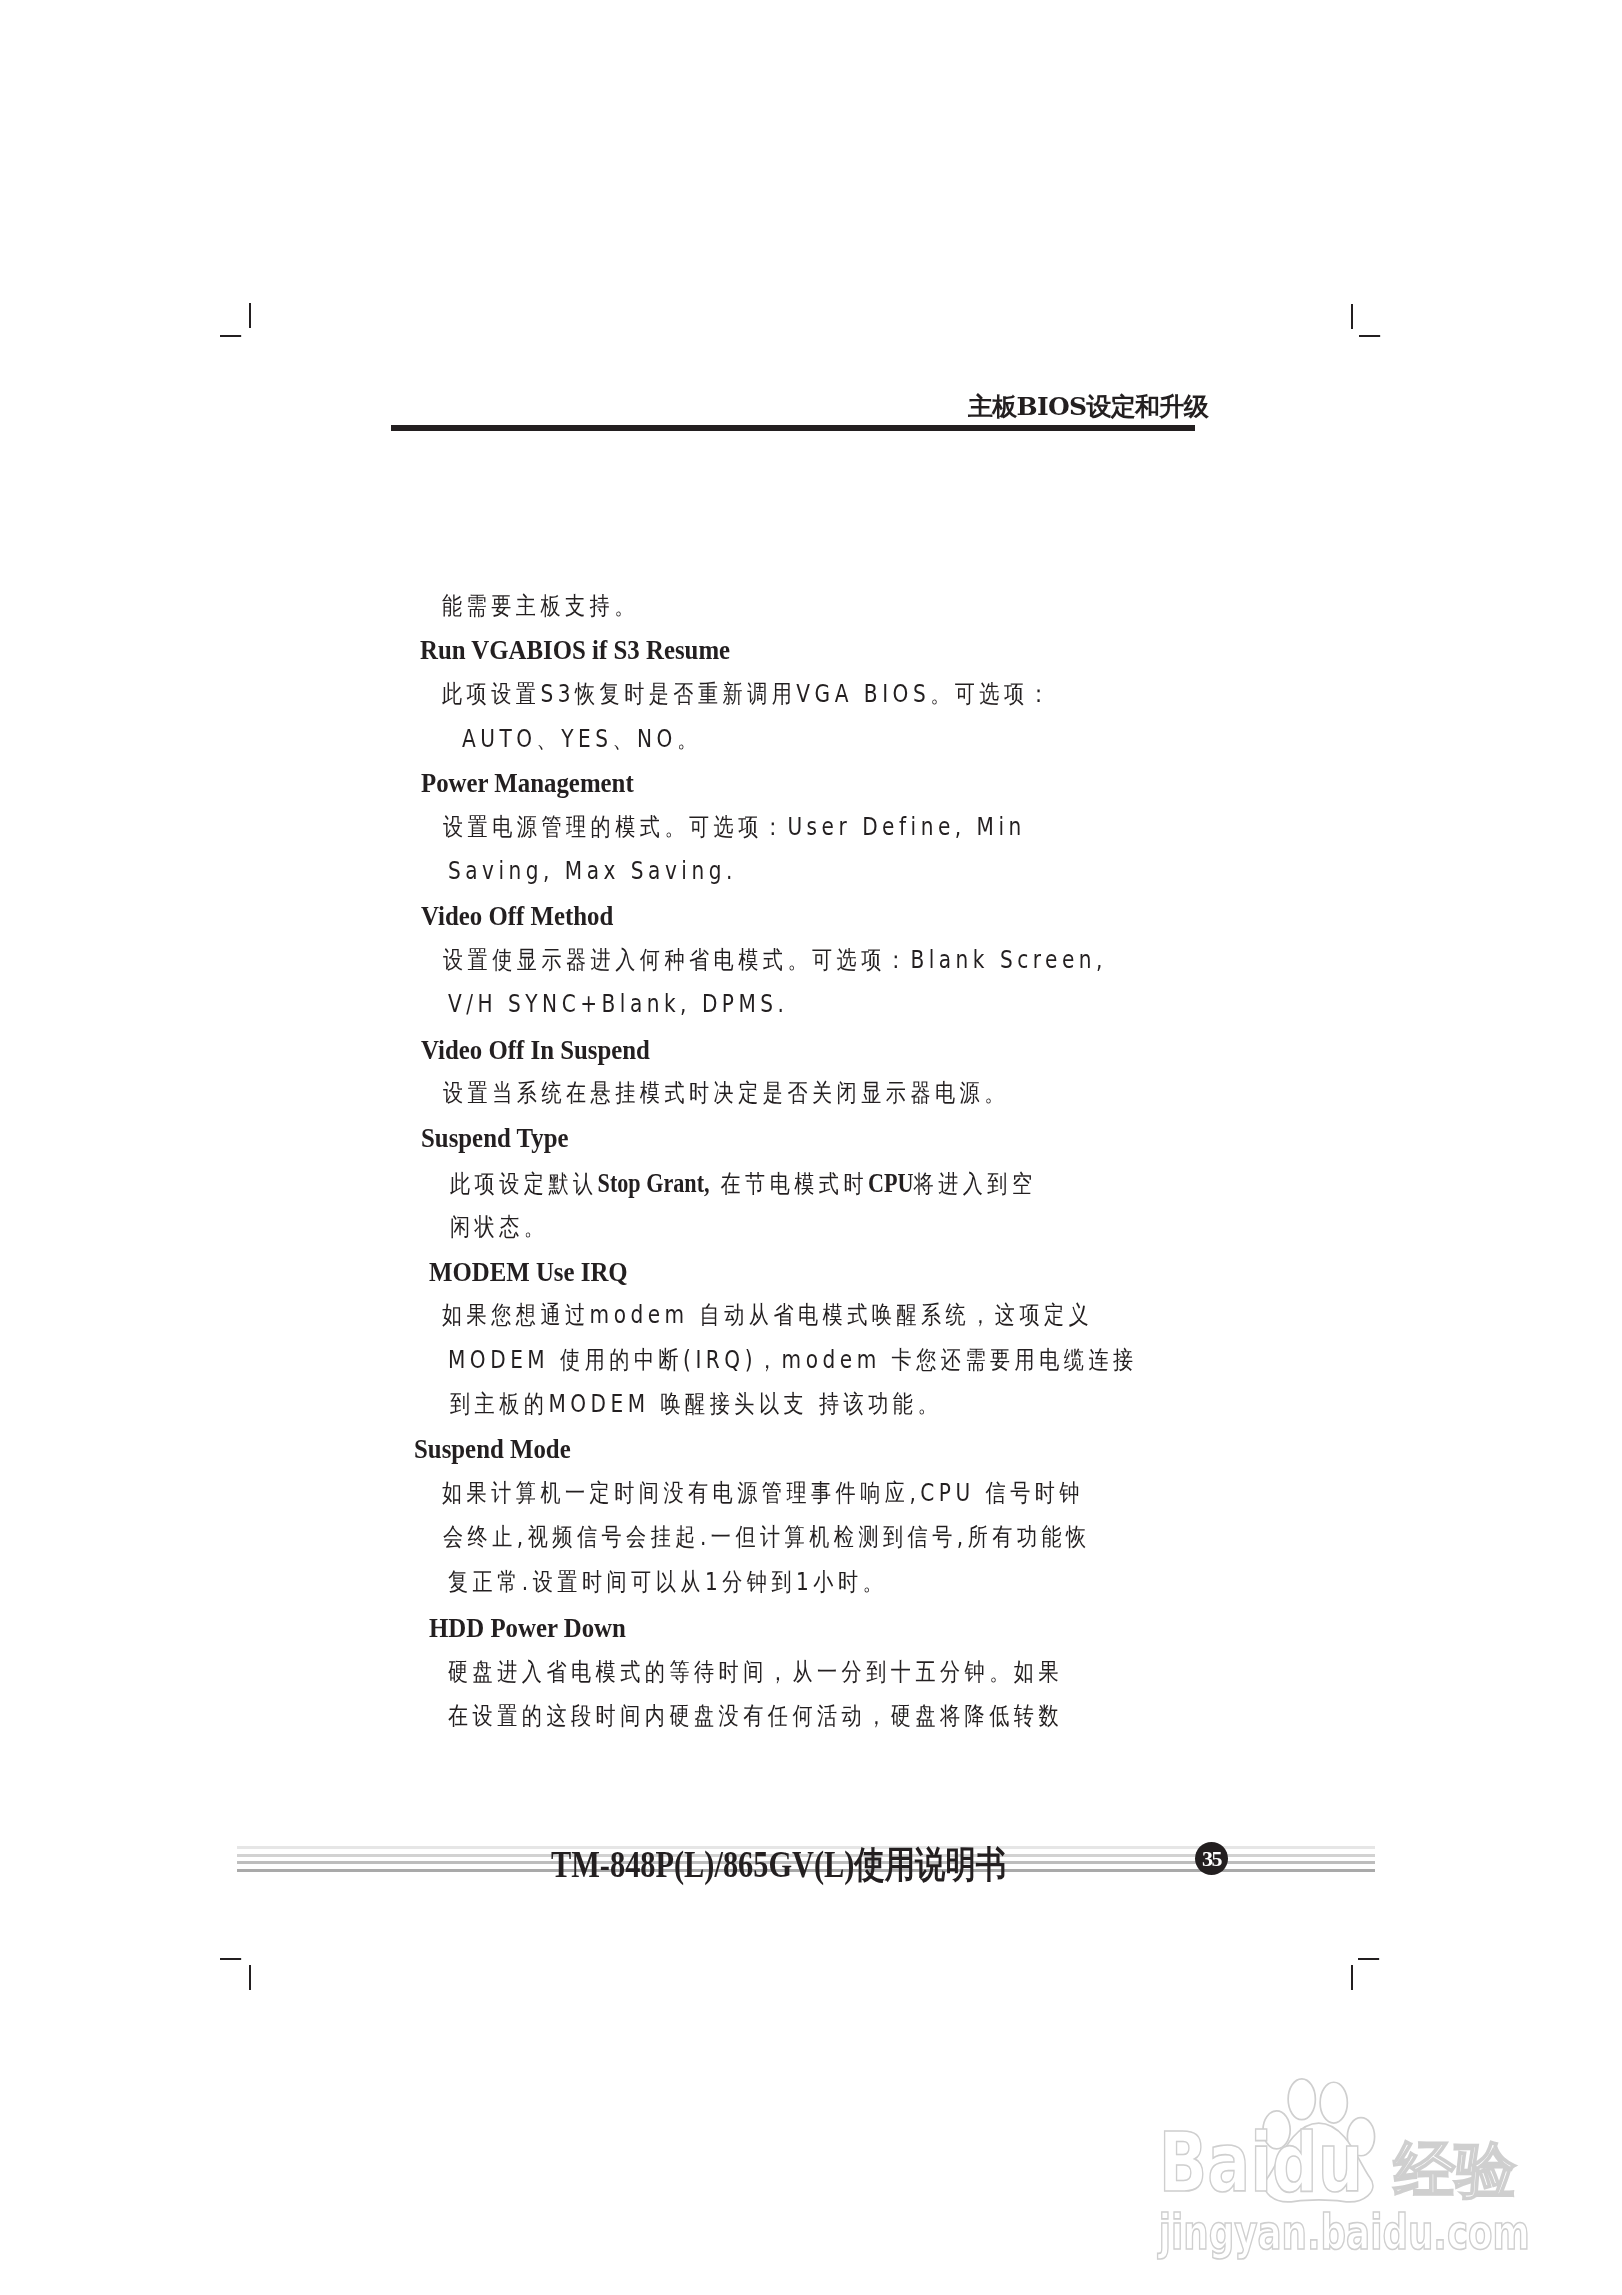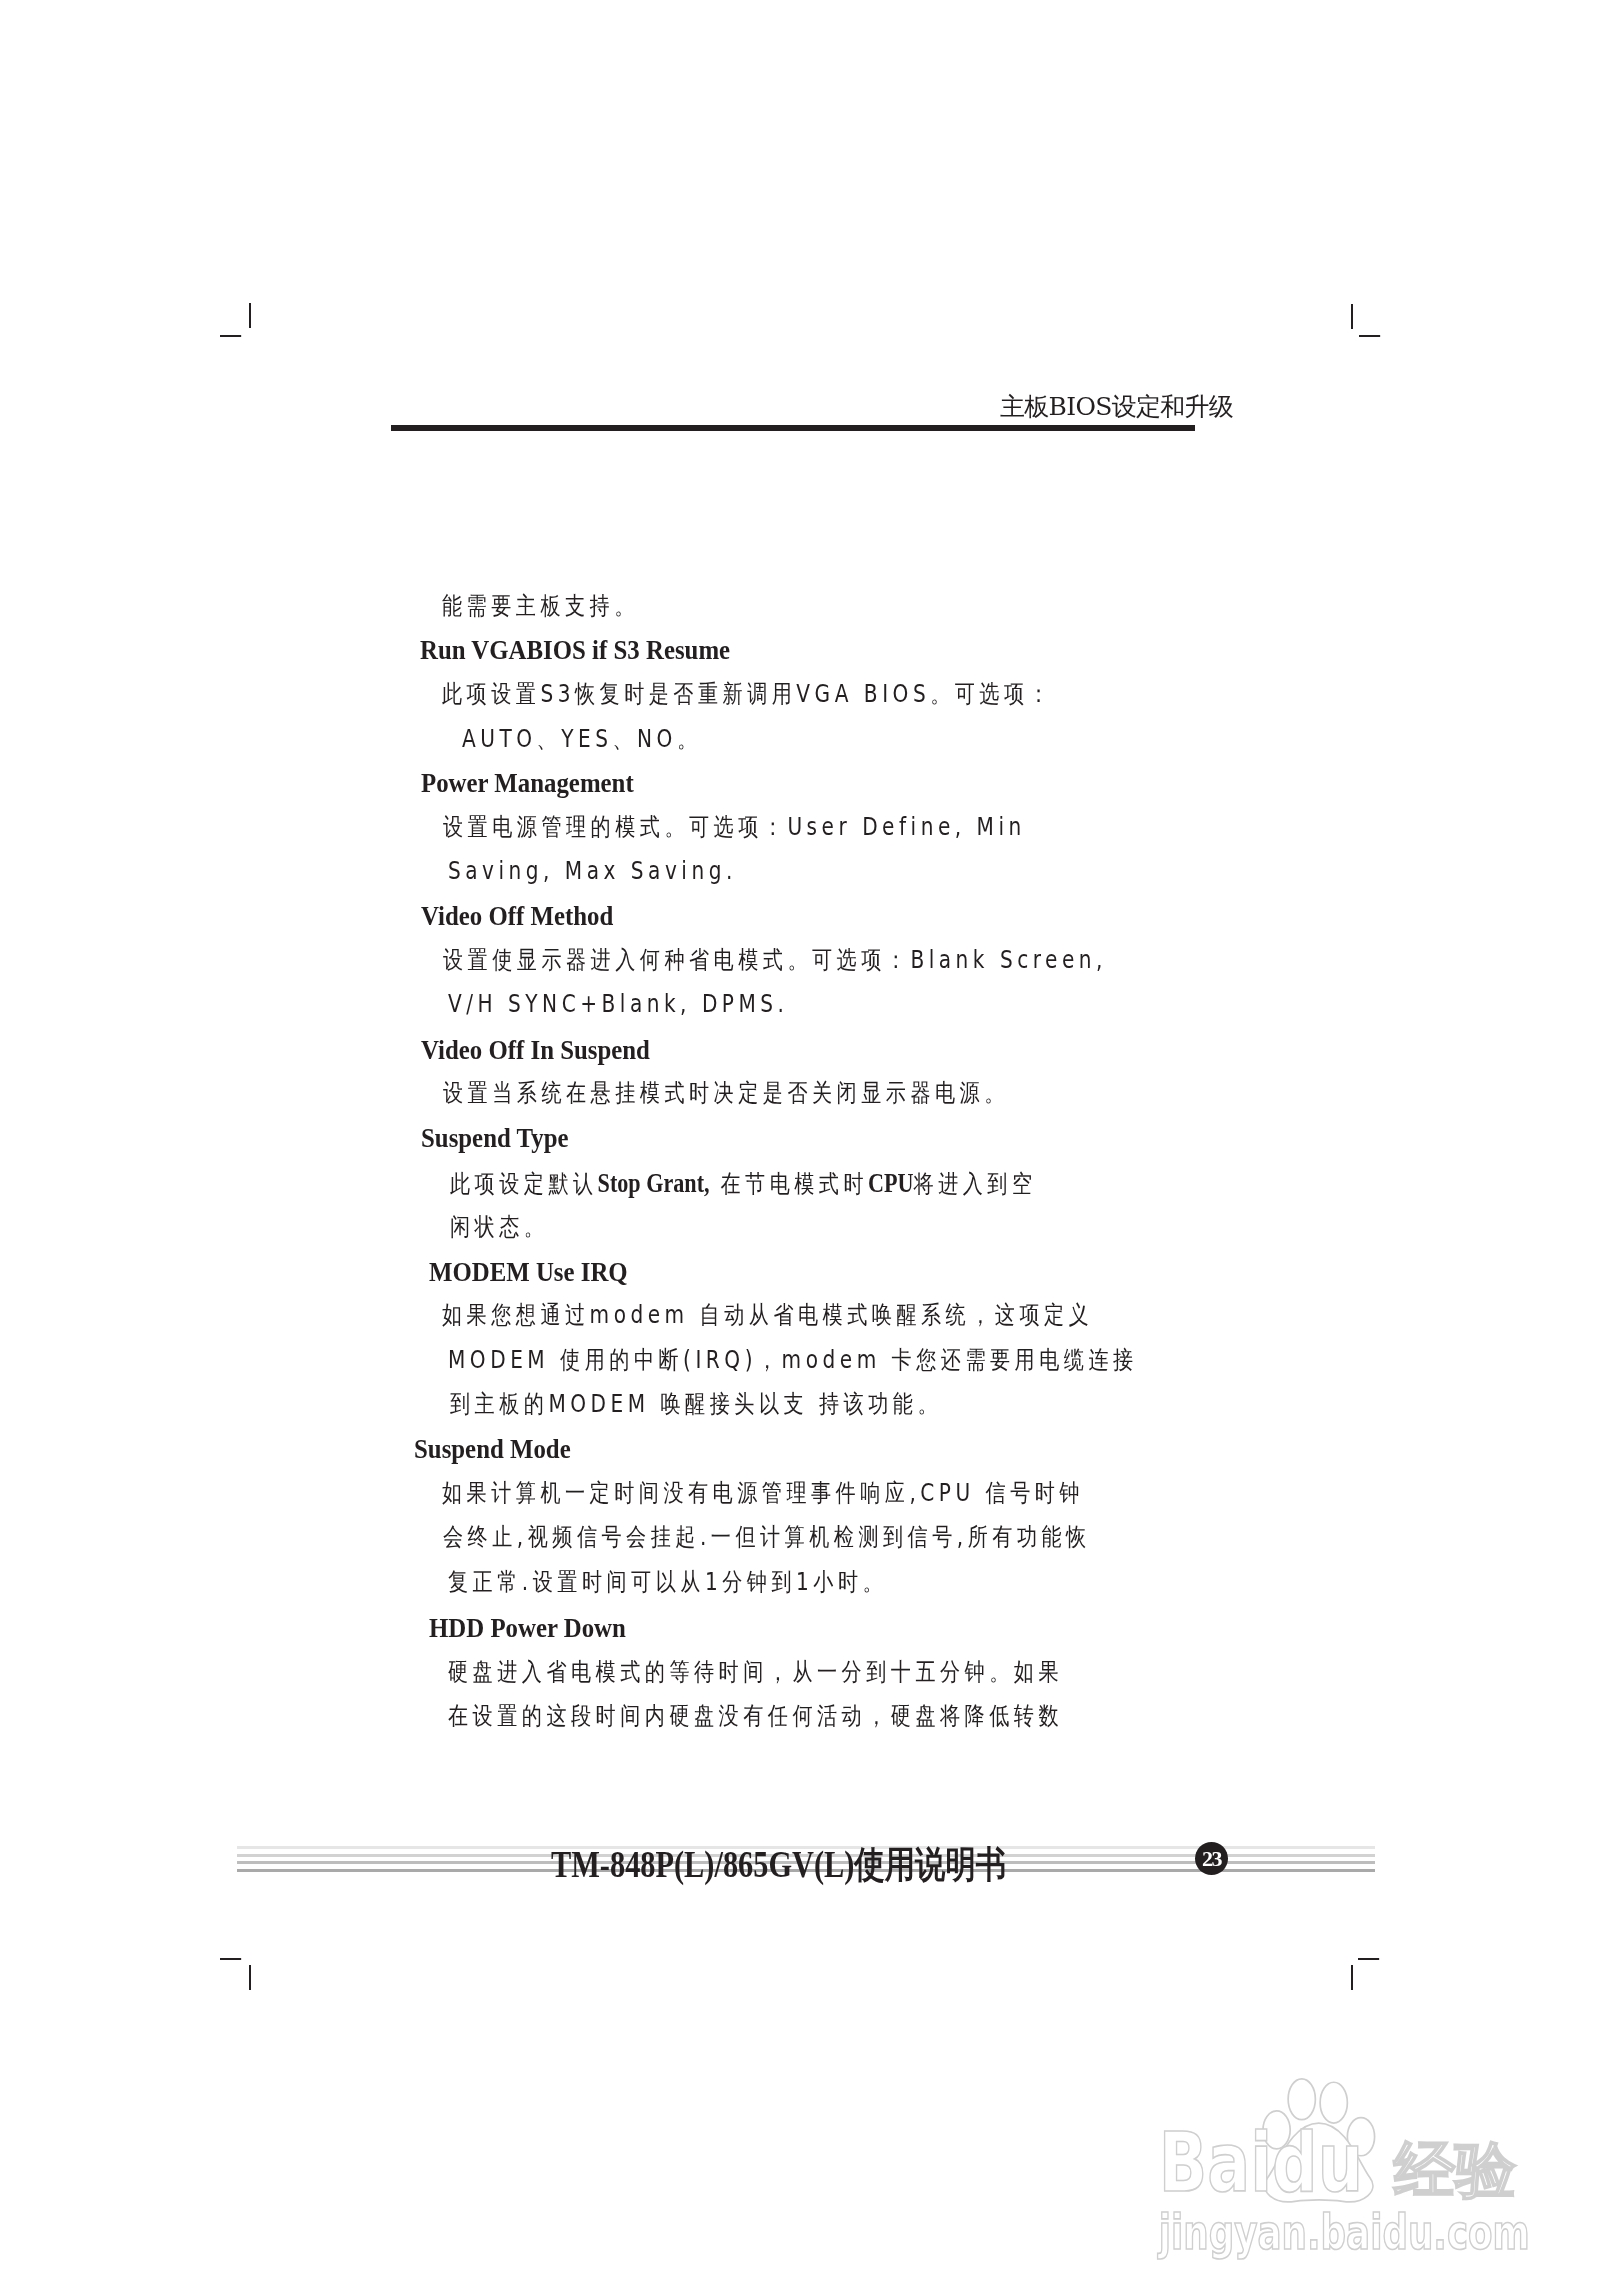--- a/index.html
+++ b/index.html
@@ -1,20 +1,20 @@
 <!DOCTYPE html>
 <html style="font-size:11px"><head>
 <meta charset="utf-8">
 <style>
   html, body { margin:0; padding:0; background:#ffffff; }
   body { width:1622px; height:2295px; position:relative; overflow:hidden; color:#231f20; }
   .crop { position:absolute; background:#231f20; }
   .crop.v { width:2px; height:24.5px; }
   .crop.h { height:2px; width:23px; }
-  .header-title { position:absolute; left:1000px; top:390px; font-family:"DejaVu Serif", serif; font-weight:normal; font-size:25px; letter-spacing:-0.7px; white-space:nowrap; color:#231f20; }
+  .header-title { position:absolute; left:968px; top:390px; font-family:"DejaVu Serif", serif; font-weight:bold; font-size:25px; letter-spacing:-0.7px; white-space:nowrap; color:#231f20; }
   .header-rule { position:absolute; left:391px; top:425px; width:804px; height:5.5px; background:#231f20; }
   .line { position:absolute; white-space:nowrap; line-height:1; }
   .cn { font-family:"DejaVu Sans", sans-serif; font-size:24.5px; letter-spacing:5.5px; transform:scaleX(0.82); transform-origin:left top; color:#231f20; }
   .h { font-family:"Liberation Serif", serif; font-weight:bold; font-size:27px; transform:scaleX(0.92); transform-origin:left top; color:#231f20; }
   .cn b { font-family:"Liberation Serif", serif; font-weight:bold; letter-spacing:0; font-size:27px; }
   .footer-stripe { position:absolute; left:237px; width:1138px; height:3.4px; }
   .footer-title { position:absolute; left:551px; top:1840px; font-family:"Liberation Serif", serif; font-weight:bold; font-size:37px; white-space:nowrap; transform:scaleX(0.82); transform-origin:left top; color:#231f20; background:transparent; }
   .page-num { position:absolute; left:1195px; top:1842px; width:33px; height:33px; border-radius:50%; background:#231f20; color:#ffffff; font-family:"Liberation Serif", serif; font-weight:bold; font-size:22px; display:flex; align-items:center; justify-content:center; letter-spacing:-1.4px; }
   .wm { position:absolute; left:1155px; top:2055px; width:382px; height:211px; }
   .wm-text { font-family:"DejaVu Sans", sans-serif; font-weight:bold; fill:#ffffff; stroke:#cfcfcf; stroke-width:2.5; }
@@ -70,21 +70,21 @@
 <div class="line h" style="left:429px;top:1615px;">HDD Power Down</div>
 <div class="line cn" style="left:448px;top:1660px;">硬盘进入省电模式的等待时间，从一分到十五分钟。如果</div>
 <div class="line cn" style="left:448px;top:1704px;">在设置的这段时间内硬盘没有任何活动，硬盘将降低转数</div>
 
 <div class="footer-stripe" style="top:1846px;background:#e6e6e6;"></div>
 <div class="footer-stripe" style="top:1854px;background:#d2d2d2;"></div>
 <div class="footer-stripe" style="top:1861px;background:#bdbdbd;"></div>
 <div class="footer-stripe" style="top:1869px;background:#a9a9a9;"></div>
 <div class="footer-title">TM-848P(L)/865GV(L)使用说明书</div>
 <div class="page-num">
-    <span>23</span>
+    <span>35</span>
   </div>
 
 <svg class="wm" viewBox="0 0 560 310" xmlns="http://www.w3.org/2000/svg">
   <g fill="#ffffff" stroke="#cfcfcf" stroke-width="2.5">
     <ellipse cx="215" cy="65" rx="20" ry="30"></ellipse>
     <ellipse cx="262" cy="70" rx="20" ry="30"></ellipse>
     <ellipse cx="178" cy="110" rx="20" ry="28"></ellipse>
     <ellipse cx="302" cy="120" rx="20" ry="28"></ellipse>
     <path d="M240 100 C200 100 180 160 165 180 C150 200 175 220 205 215 C225 212 255 212 275 215 C305 220 330 200 315 180 C300 160 280 100 240 100 Z"></path>
   </g>

